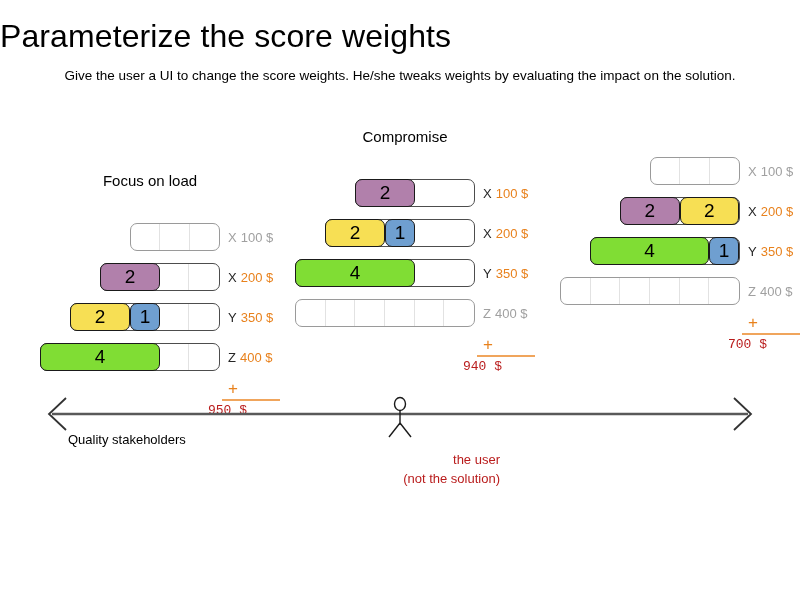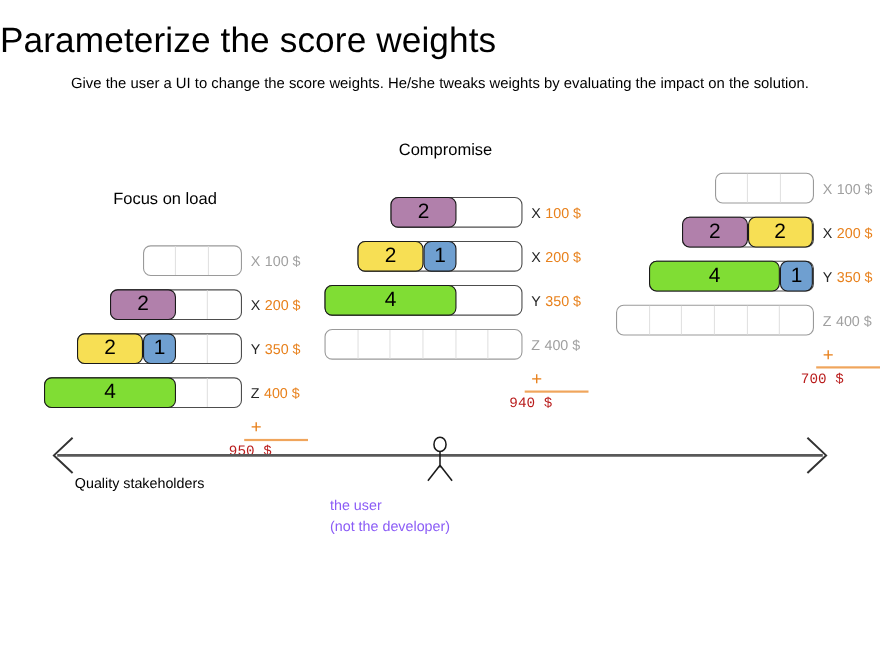--- a/index.html
+++ b/index.html
@@ -167,24 +167,24 @@
     font-size: 13px;
     color: #000;
     white-space: nowrap;
   }
   #label-left  { left: 68px;  top: 40px; }
   #label-right { left: 578px; top: 40px; }
   #user-caption {
     position: absolute;
     left: 300px; top: 58px;
     width: 200px;
-    text-align: left;
+    text-align: right;
     font-size: 13px;
     line-height: 19px;
-    color: #8b5cf6;
+    color: #b91c1c;
   }
 </style>
 </head>
 <body>
 
 <div id="slide-title">Parameterize the score weights</div>
 <div id="slide-subtitle">Give the user a UI to change the score weights. He/she tweaks weights by evaluating the impact on the solution.</div>
 
 <div id="columns-host">
     <div class="column col-1">
@@ -395,15 +395,15 @@
     <g>
       <ellipse cx="400" cy="12" rx="5.5" ry="6.5" fill="#ffffff" stroke="#1a1a1a" stroke-width="1.4"></ellipse>
       <line x1="400" y1="19" x2="400" y2="33" stroke="#1a1a1a" stroke-width="1.4"></line>
       <line x1="400" y1="31" x2="389" y2="45" stroke="#1a1a1a" stroke-width="1.4"></line>
       <line x1="400" y1="31" x2="411" y2="45" stroke="#1a1a1a" stroke-width="1.4"></line>
     </g>
   </svg>
   <div class="axis-end-label" id="label-left">Quality stakeholders</div>
   <div id="user-caption">
     <div>the user</div>
-    <div>(not the developer)</div>
+    <div>(not the solution)</div>
   </div>
 </div>
 
 </body></html>

